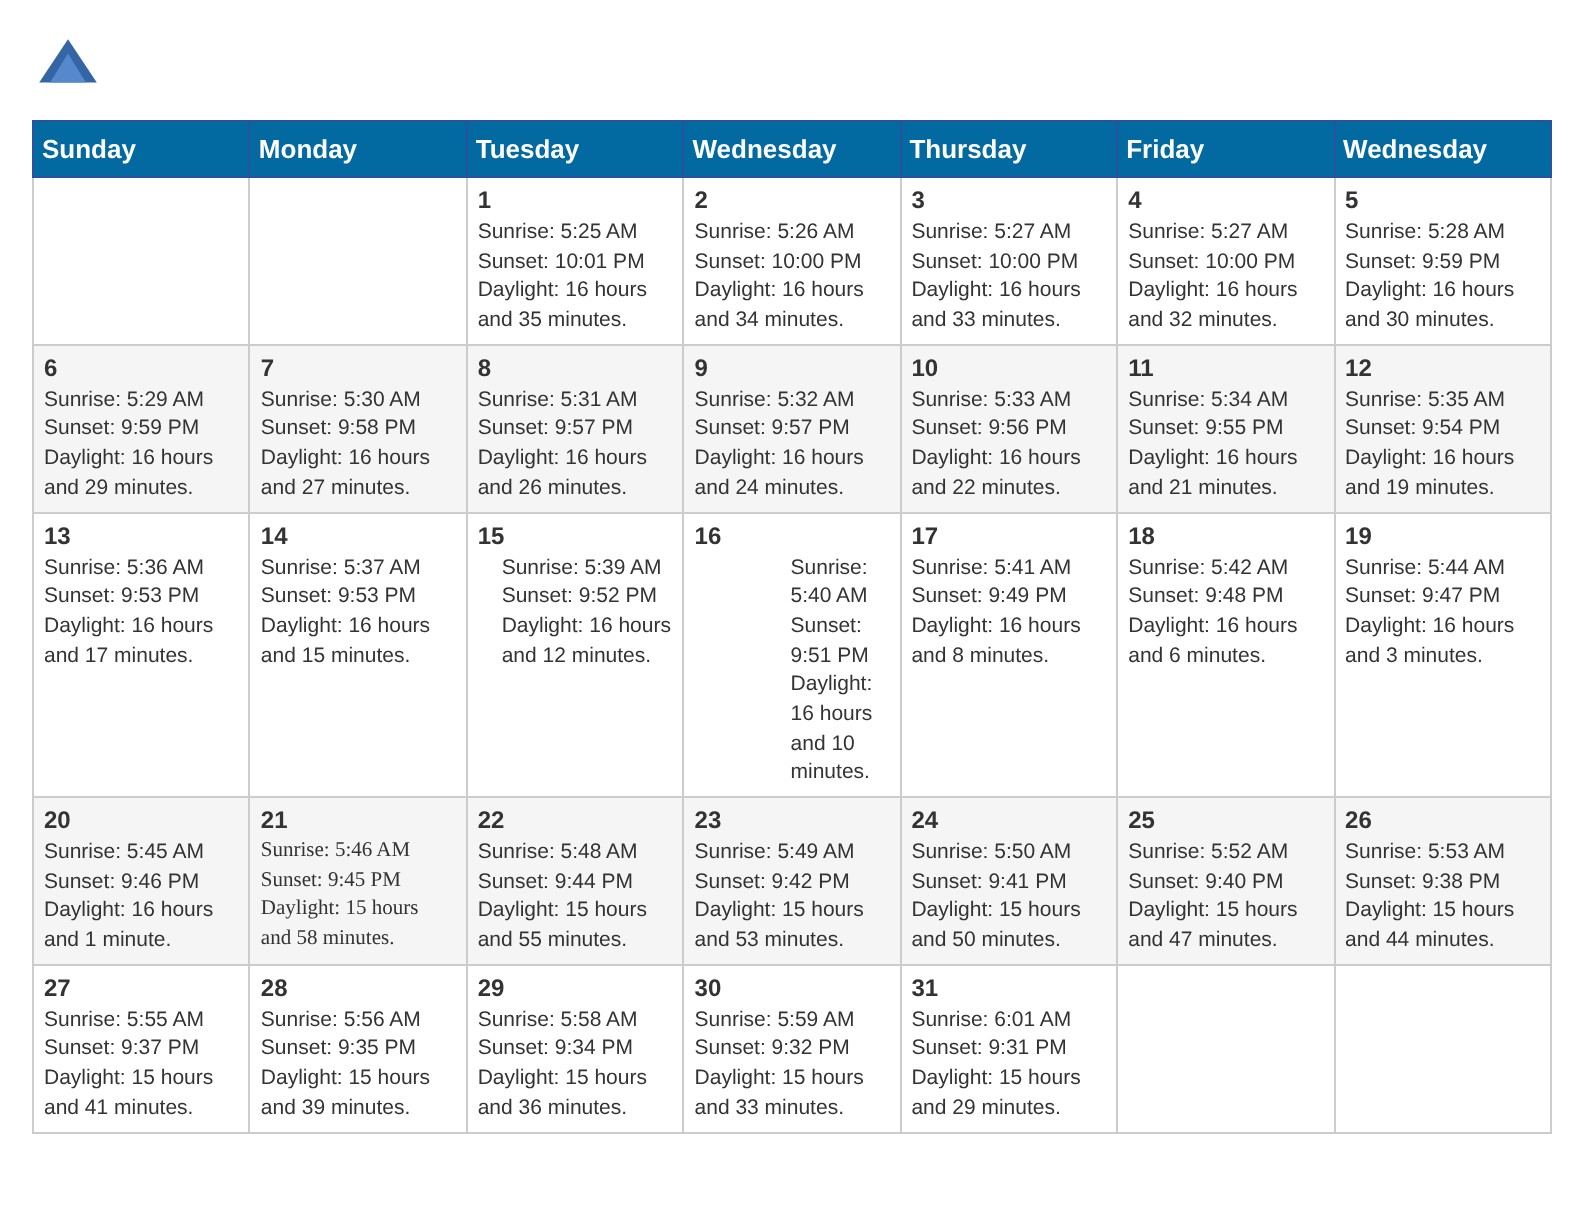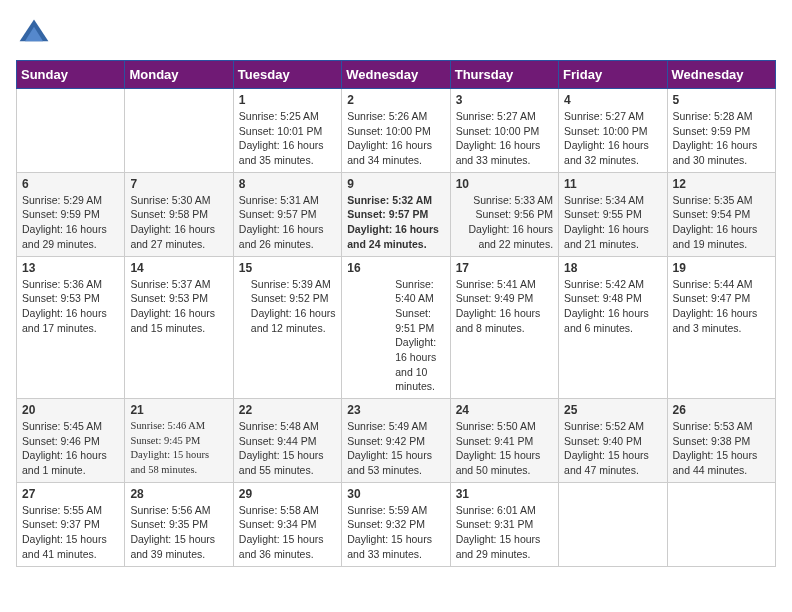--- a/index.html
+++ b/index.html
@@ -51,21 +51,21 @@
     .location-title {
       font-size: 15px;
       color: #333;
     }
     .calendar {
       width: 100%;
       border-collapse: collapse;
       border: 1px solid #ccc;
     }
     .calendar th {
-      background-color: #701a75;
+      background-color: #0369a1;
       color: #fff;
       padding: 6px 4px;
       text-align: left;
       font-size: 13px;
       border: 1px solid #2a52a0;
     }
     .calendar td {
       vertical-align: top;
       padding: 4px 5px;
       border: 1px solid #ccc;
@@ -181,28 +181,28 @@
         </td>
         <td>
           <span class="day-number">8</span>
           <div class="day-info" style="white-space: pre-line;">Sunrise: 5:31 AM
 Sunset: 9:57 PM
 Daylight: 16 hours
 and 26 minutes.</div>
         </td>
         <td>
           <span class="day-number">9</span>
-          <div class="day-info" style="white-space: pre-line; font-weight: bold;">Sunrise: 5:32 AM
+          <div class="day-info" style="white-space: pre-line;">Sunrise: 5:32 AM
 Sunset: 9:57 PM
 Daylight: 16 hours
 and 24 minutes.</div>
         </td>
         <td>
           <span class="day-number">10</span>
-          <div class="day-info" style="white-space: pre-line; text-align: right;">Sunrise: 5:33 AM
+          <div class="day-info" style="white-space: pre-line;">Sunrise: 5:33 AM
 Sunset: 9:56 PM
 Daylight: 16 hours
 and 22 minutes.</div>
         </td>
         <td>
           <span class="day-number">11</span>
           <div class="day-info" style="white-space: pre-line;">Sunrise: 5:34 AM
 Sunset: 9:55 PM
 Daylight: 16 hours
 and 21 minutes.</div>

